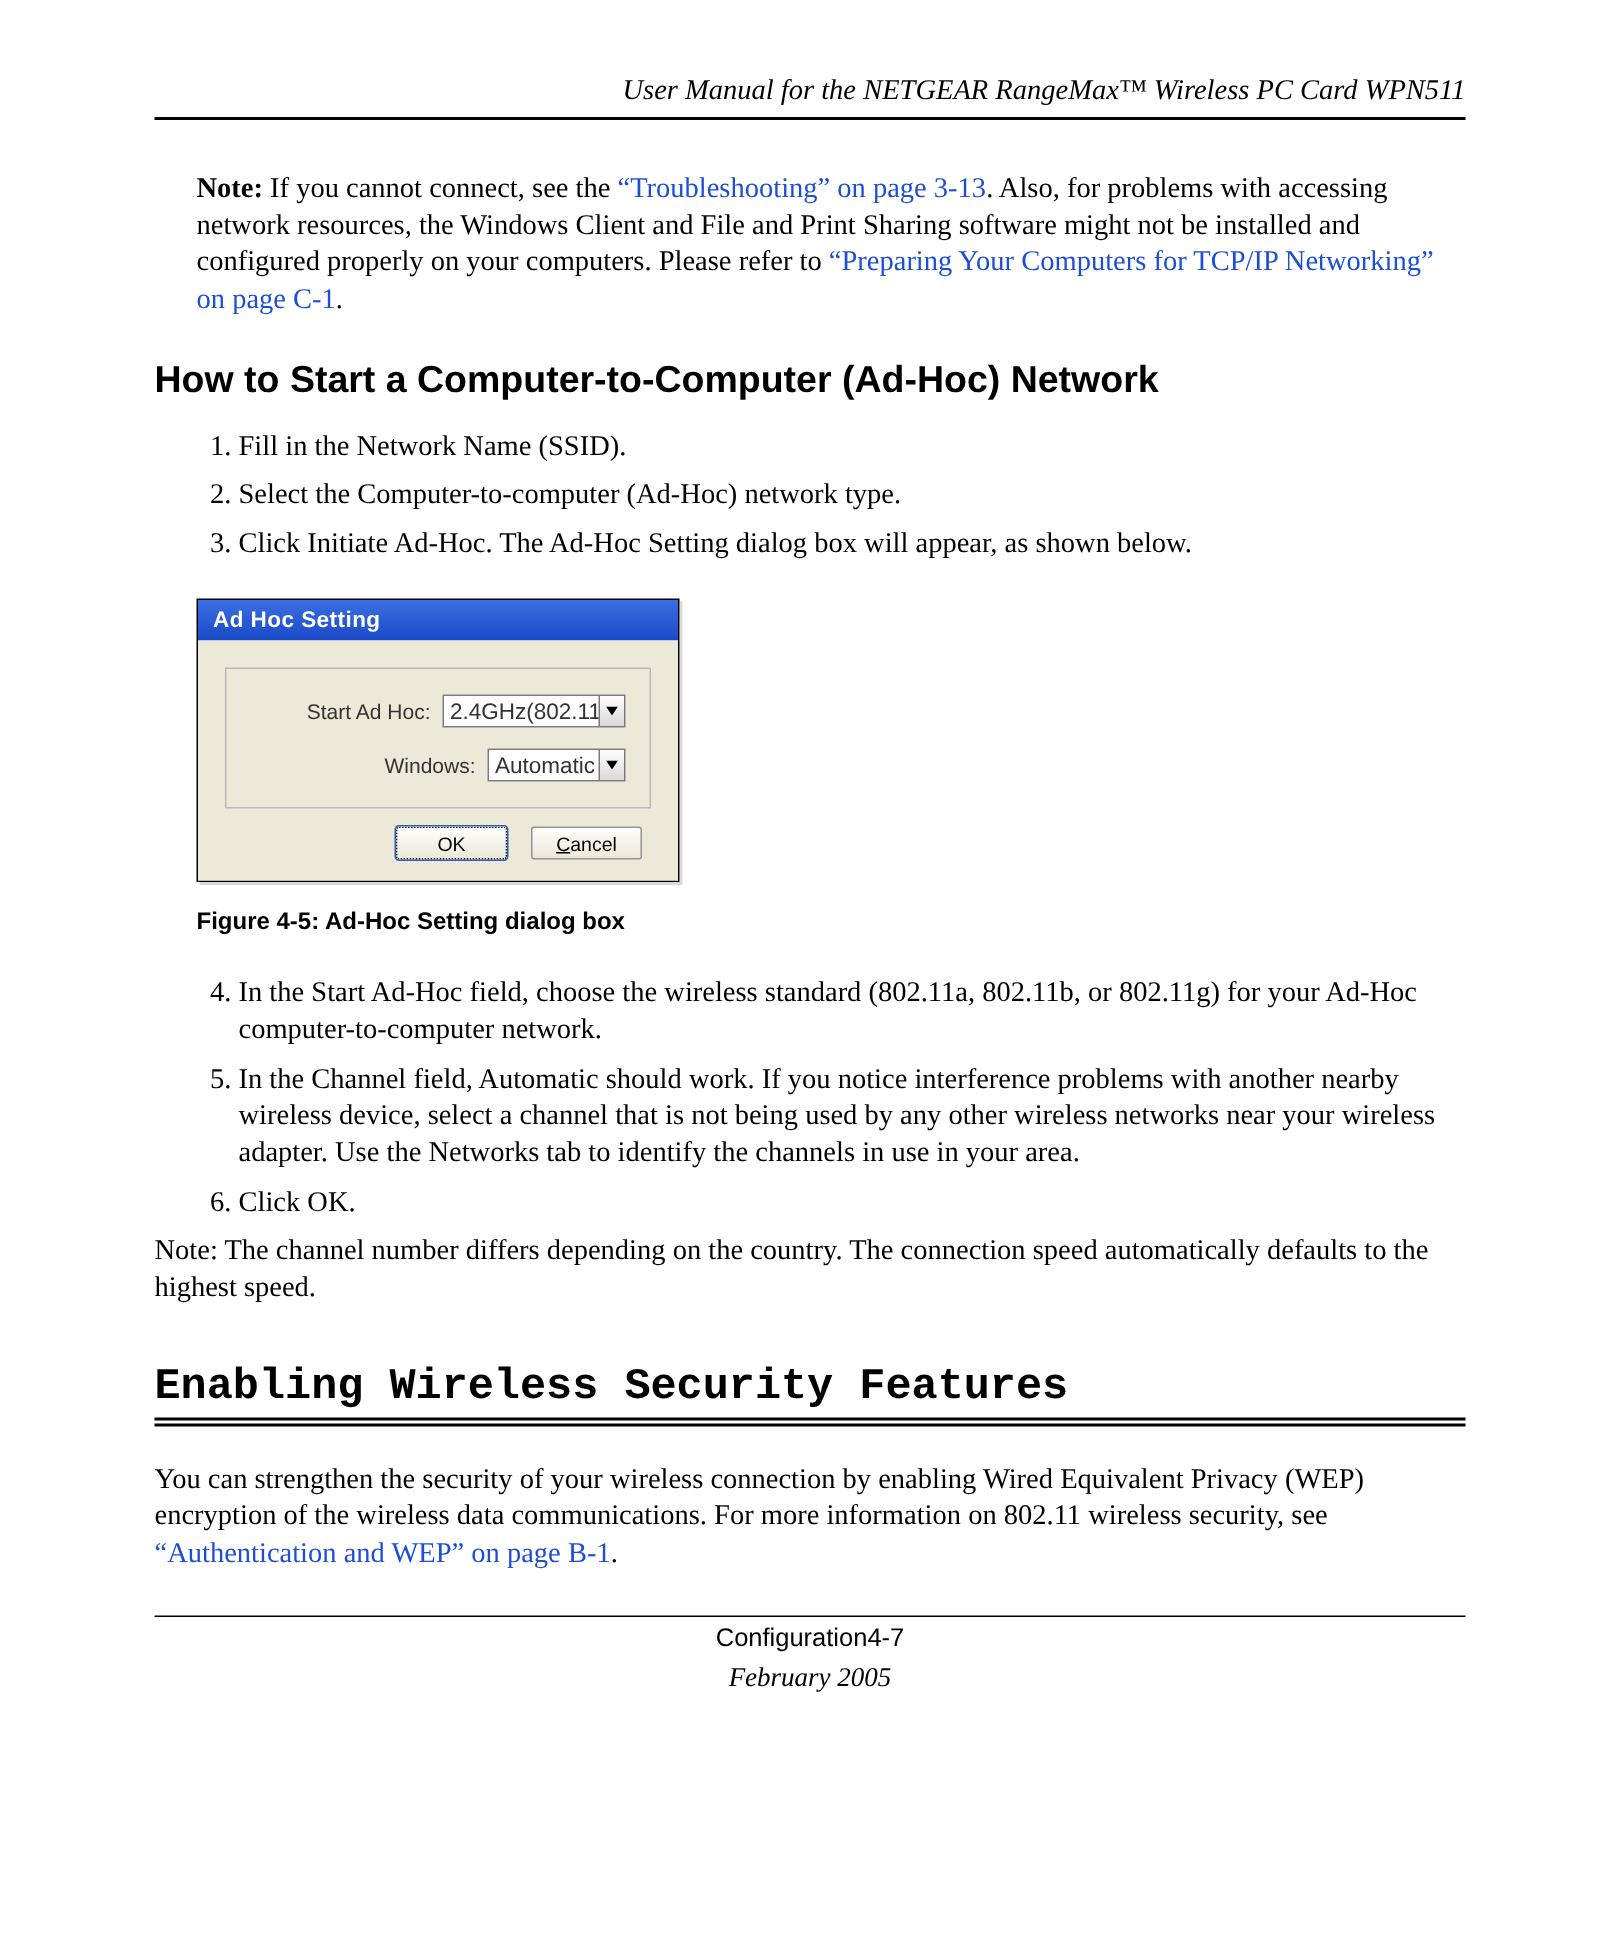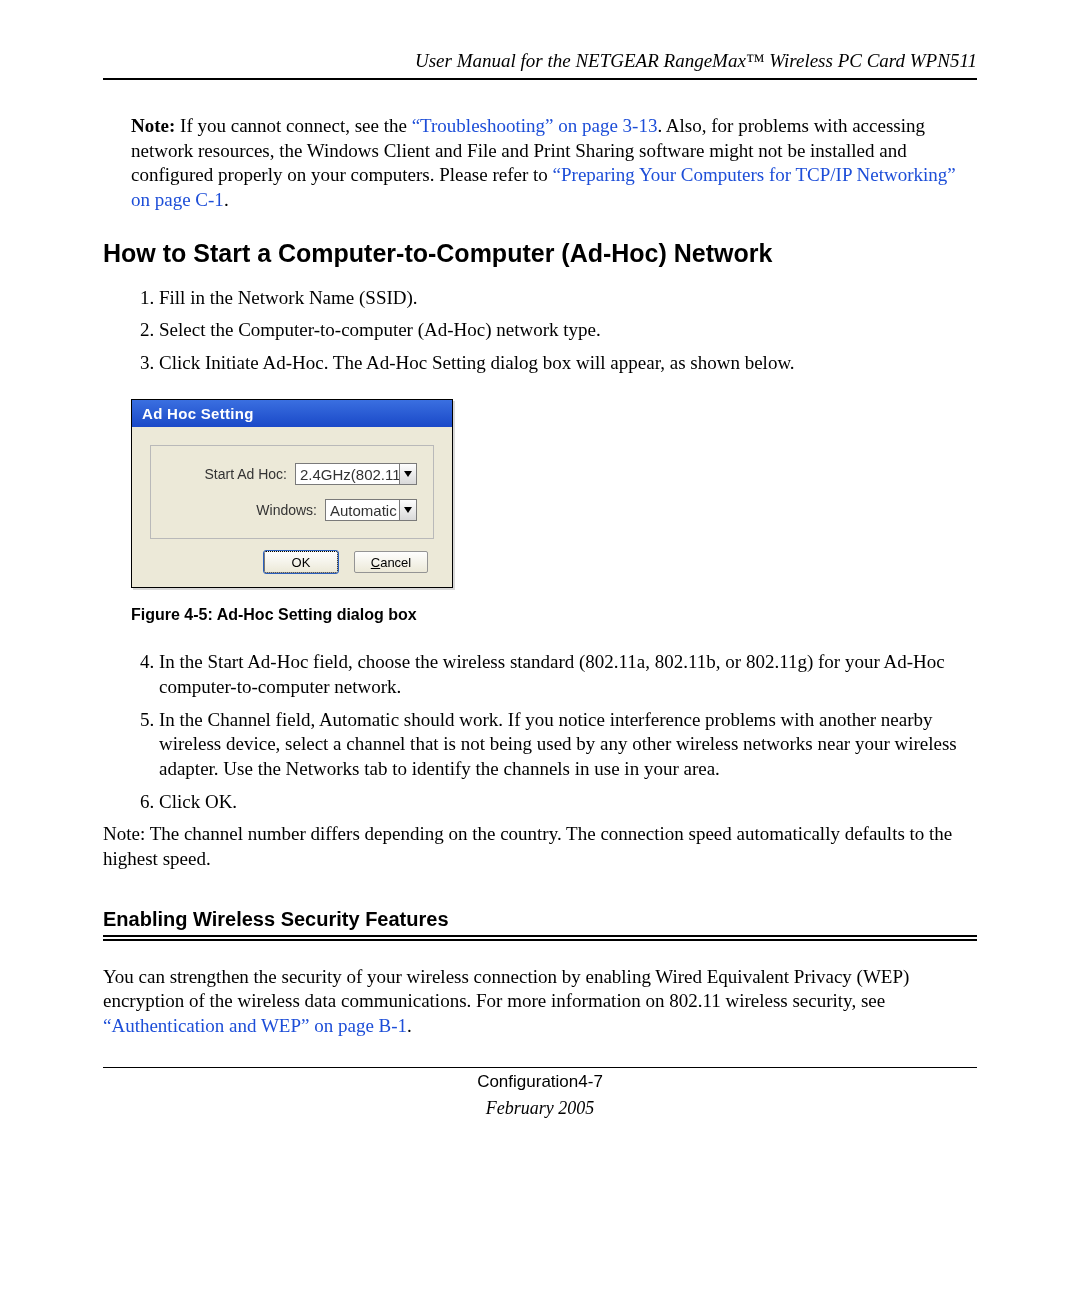--- a/index.html
+++ b/index.html
@@ -129,23 +129,23 @@
     margin: 0 0 0 28px;
     padding-left: 28px;
     line-height: 1.3;
   }
   ol.steps-2 li { margin-bottom: 8px; }
   .para {
     margin: 6px 0 0 0;
     line-height: 1.3;
   }
   h1.section {
-    font-family: Liberation Sans, sans-serif;
-    font-weight: bold;
-    font-size: 20px;
+    font-family: Liberation Mono, monospace;
+    font-weight: bold;
+    font-size: 29px;
     margin: 36px 0 4px 0;
   }
   .hrule {
     border-top: 2px solid #000;
     border-bottom: 2px solid #000;
     height: 2px;
     margin-bottom: 24px;
   }
   .footer-rule {
     border-top: 1.5px solid #000;

